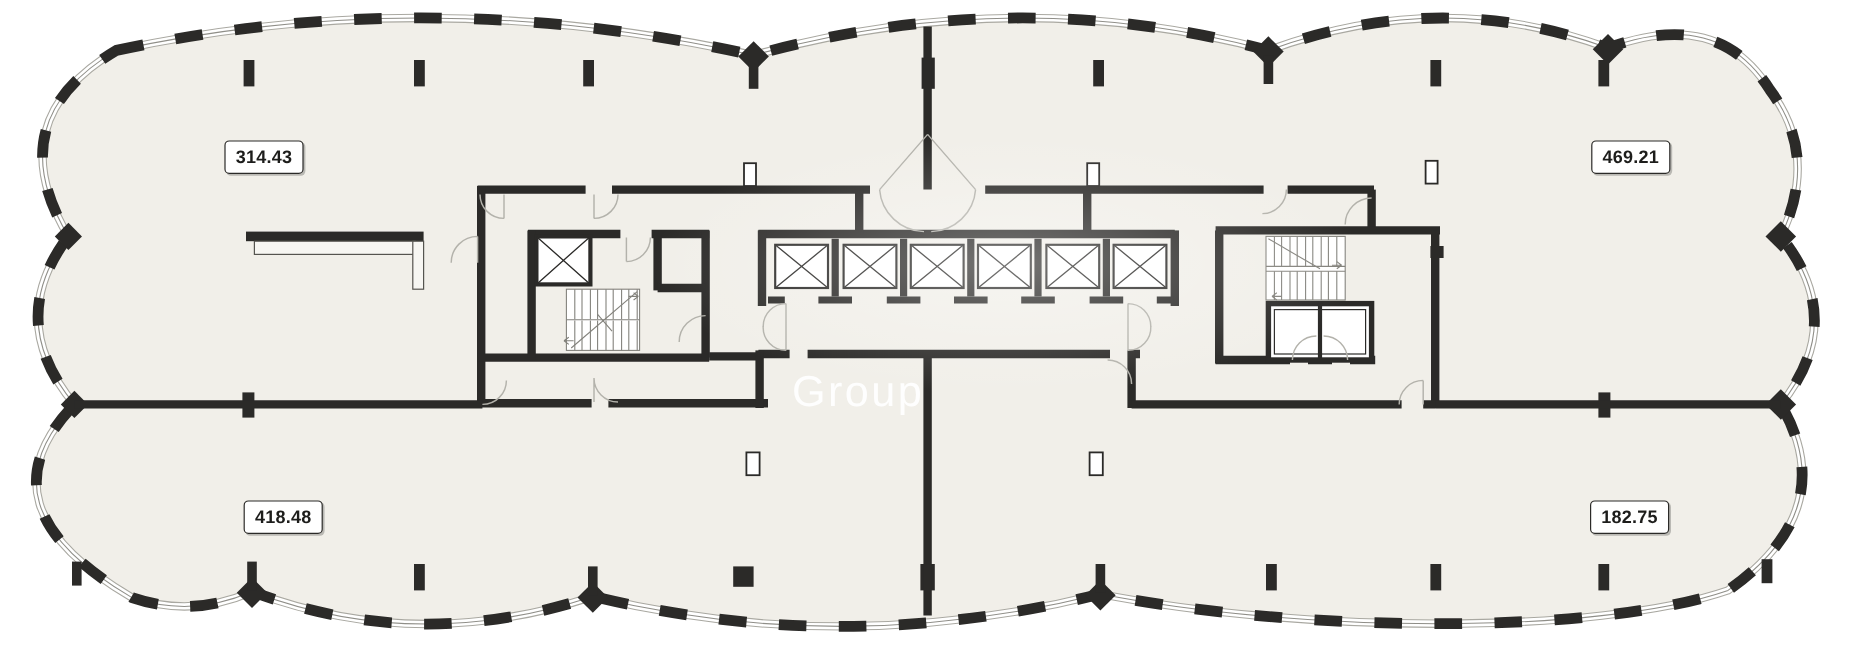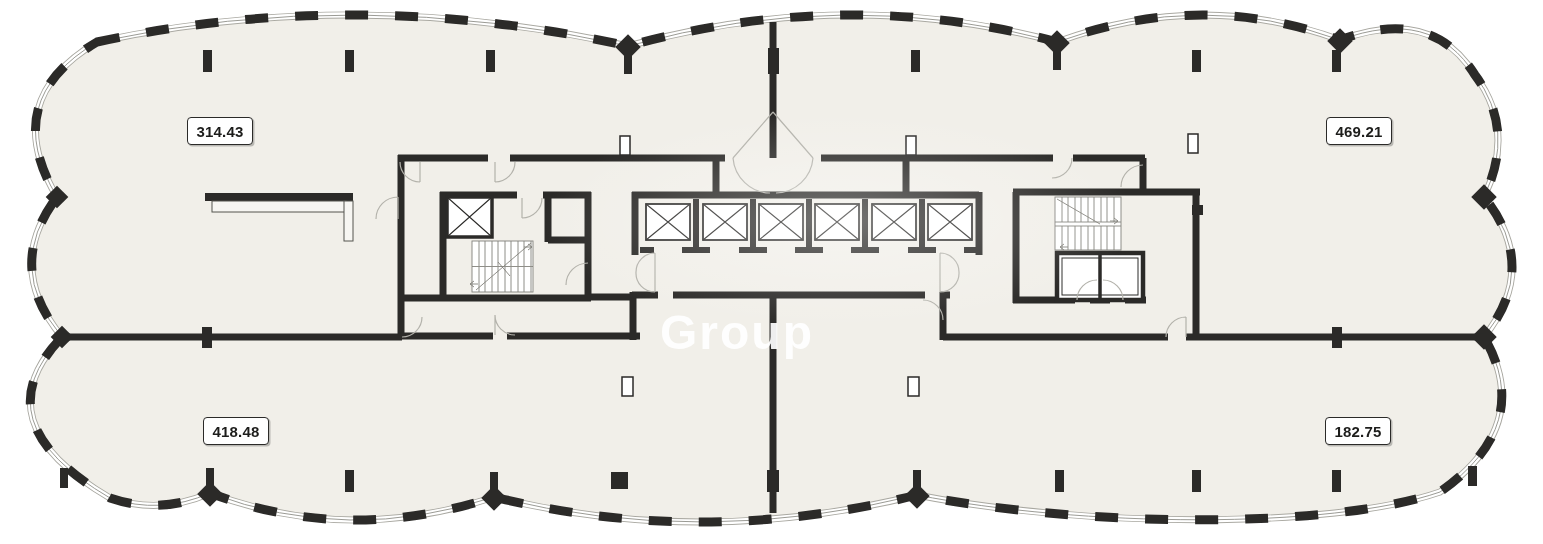--- a/index.html
+++ b/index.html
@@ -7,21 +7,21 @@
           font-family:"Liberation Sans",sans-serif;}
   .plan-svg{position:absolute;left:0;top:0;}
   .area-label{position:absolute;width:64px;height:26px;background:#ffffff;
               border:1.5px solid #2b2a28;border-radius:4px;display:flex;align-items:center;
               justify-content:center;font-size:15px;font-weight:700;color:#1d1d1b;
               box-shadow:1.5px 1.5px 0 rgba(120,120,115,0.45);letter-spacing:0.2px;}
   .lbl-tl{left:187px;top:117px;}
   .lbl-tr{left:1326px;top:117px;}
   .lbl-bl{left:187px;top:417px;margin-left:16px;}
   .lbl-br{left:1325px;top:417px;}
-  .watermark{position:absolute;left:660px;top:305px;font-size:48px;font-weight:700;
+  .watermark{position:absolute;left:660px;top:305px;font-size:36px;font-weight:400;
              letter-spacing:2px;color:rgba(255,255,255,0.92);pointer-events:none;}
   .wm-glow{position:absolute;left:540px;top:110px;width:600px;height:220px;border-radius:50%;
            background:radial-gradient(ellipse at center, rgba(255,255,255,0.35) 0%, rgba(255,255,255,0) 70%);
            pointer-events:none;}
 </style>
 </head>
 <body>
 
 <div class="canvas">
 

